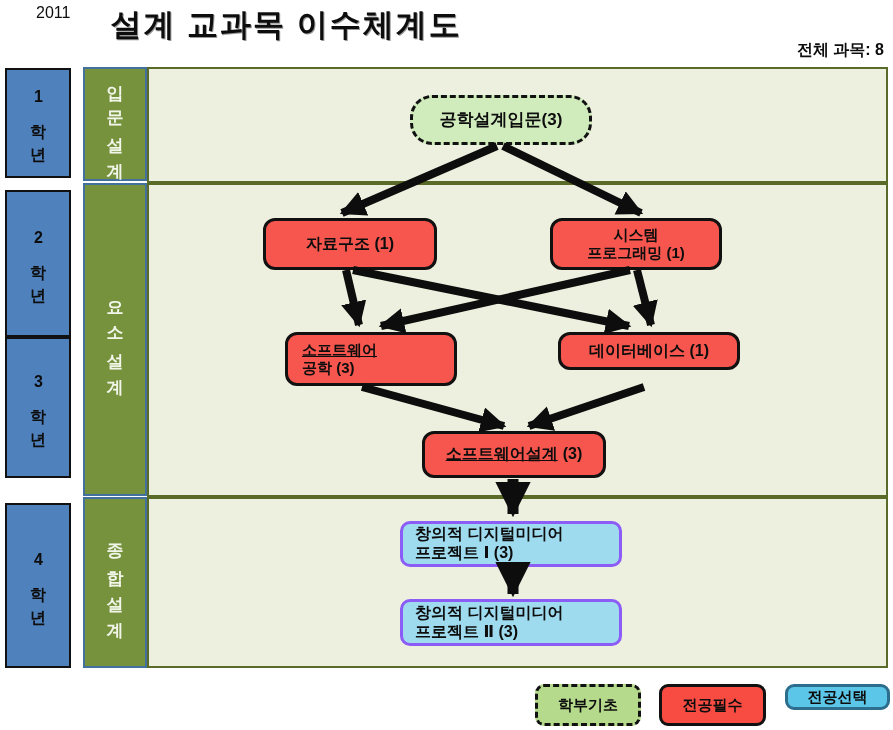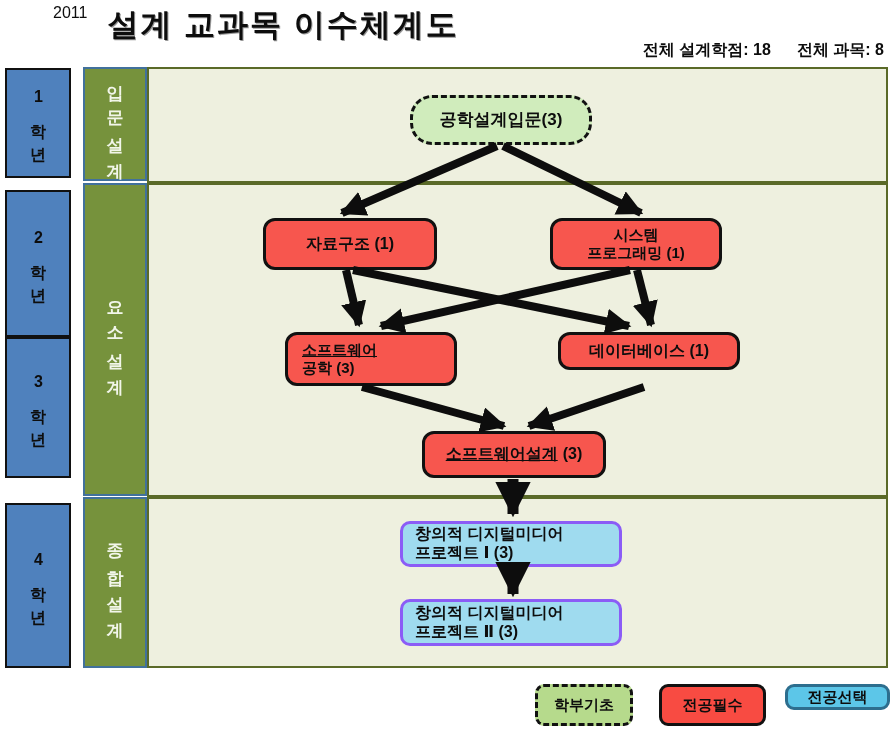--- a/index.html
+++ b/index.html
@@ -4,21 +4,21 @@
 <style>
   html,body{margin:0;padding:0;}
   body{
     width:893px;height:730px;position:relative;background:#ffffff;
     font-family:"Liberation Sans","DejaVu Sans",sans-serif;color:#0d0d0d;
     overflow:hidden;
   }
   .abs{position:absolute;box-sizing:border-box;}
 
   
-  .title-row{left:36px;top:4px;display:flex;align-items:flex-start;gap:20px;margin-left:17px;}
+  .title-row{left:36px;top:4px;display:flex;align-items:flex-start;gap:40px;}
   .title-main{font-size:31px;font-weight:bold;letter-spacing:2px;text-shadow:1px 1px 0 #999;}
   .totals-row{right:9px;top:40px;display:flex;gap:26px;font-size:16px;font-weight:bold;}
 
   
   .year-box{
     left:5px;width:66px;background:#4f81bd;border:2px solid #111;
     display:flex;align-items:center;justify-content:center;
   }
   .vtext{
     writing-mode:vertical-rl;text-orientation:upright;
@@ -61,21 +61,20 @@
   svg.arrows{position:absolute;left:0;top:0;z-index:3;pointer-events:none;}
 </style>
 </head>
 <body>
 
 <div class="abs title-row">
   <span>2011</span>
   <span class="title-main">설계 교과목 이수체계도</span>
 </div>
 <div class="abs totals-row">
-  <span>전체 설계학점: 18</span>
   <span>전체 과목: 8</span>
 </div>
 
 <div class="abs year-box" style="top:68px;height:110px;">
   <span class="vtext">1학년</span>
 </div>
 <div class="abs year-box" style="top:190px;height:147px;">
   <span class="vtext">2학년</span>
 </div>
 <div class="abs year-box" style="top:337px;height:141px;">
@@ -151,21 +150,21 @@
     <line x1="637" y1="270" x2="651" y2="325" marker-end="url(#ah)"></line>
     <line x1="362" y1="387" x2="504" y2="426" marker-end="url(#ah)"></line>
     <line x1="644" y1="387" x2="529" y2="426" marker-end="url(#ah)"></line>
   </g>
   <g stroke="#0d0d0d" stroke-width="11" fill="none">
     <line x1="513" y1="479" x2="513" y2="514" marker-end="url(#ah)"></line>
     <line x1="513" y1="568" x2="513" y2="594" marker-end="url(#ah)"></line>
   </g>
 </svg>
 
-<div class="abs legend-item legend-green" style="left:535px;top:684px;width:98px;height:42px;">
+<div class="abs legend-item legend-green" style="left:535px;top:684px;width:106px;height:42px;">
   <span>학부기초</span>
 </div>
 <div class="abs legend-item legend-red" style="left:659px;top:684px;width:107px;height:42px;">
   <span>전공필수</span>
 </div>
 <div class="abs legend-item legend-cyan" style="left:785px;top:684px;width:105px;height:26px;">
   <span>전공선택</span>
 </div>
 
 </body></html>

